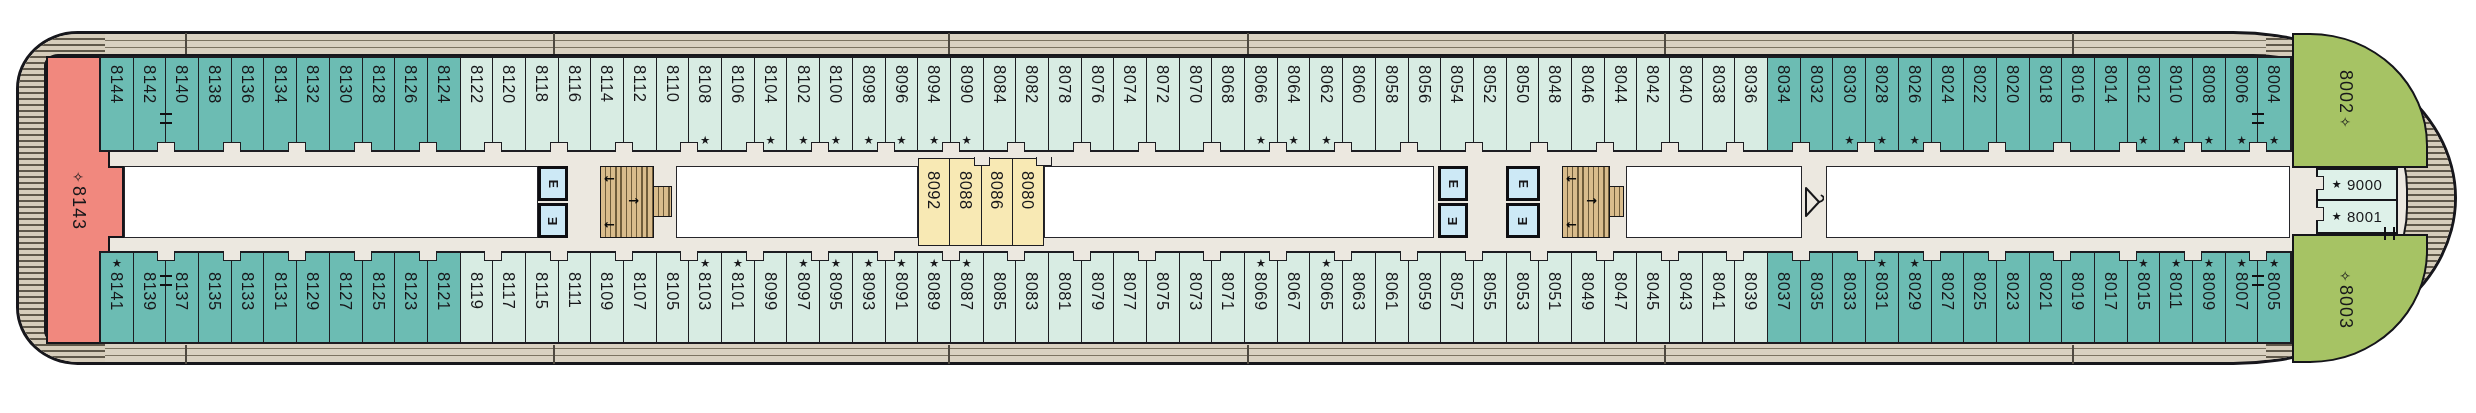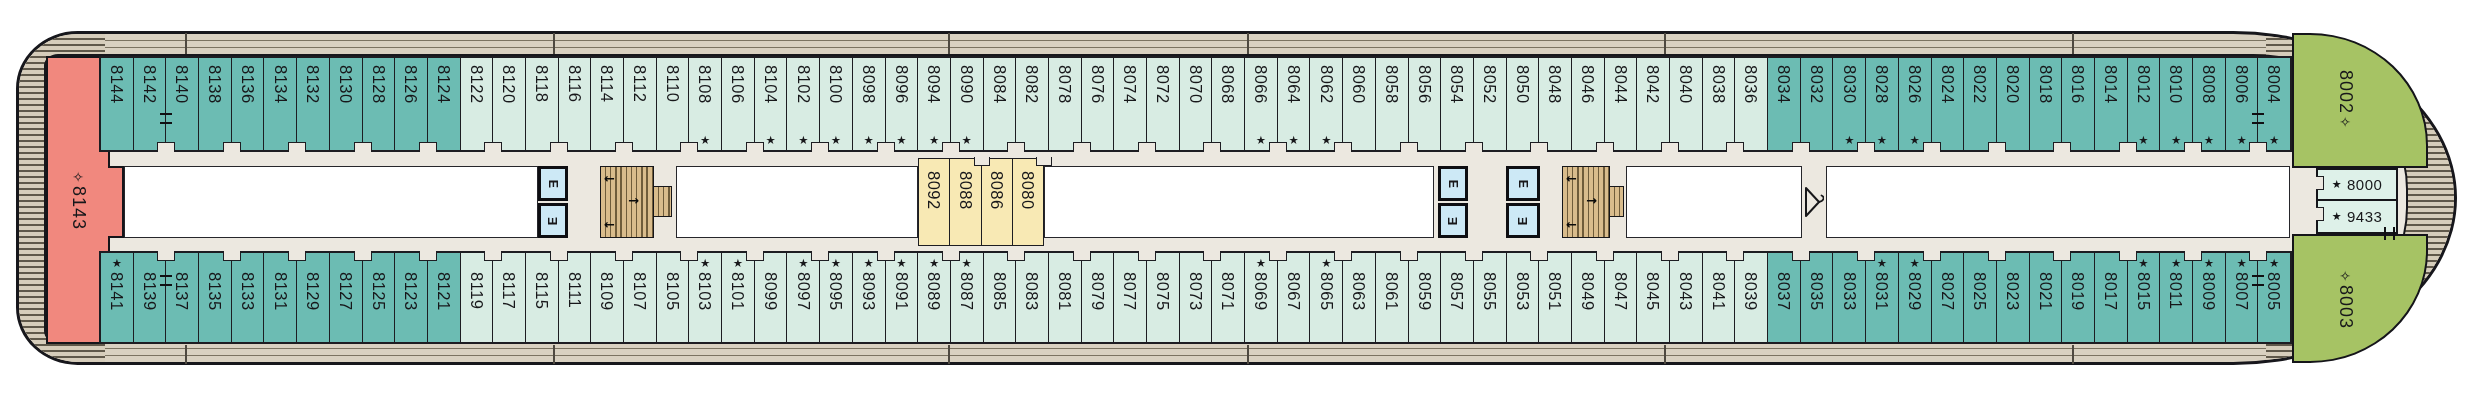--- a/index.html
+++ b/index.html
@@ -733,25 +733,25 @@
 
   <div id="laundry">
     <svg width="22" height="38" viewBox="0 0 22 38">
       <path d="M4 5 L17 19 L4 33 Z" fill="none" stroke="#17171a" stroke-width="2" stroke-linejoin="round"></path>
       <path d="M17 19 c 5 -1 6 -5 2.5 -6.5" fill="none" stroke="#17171a" stroke-width="1.8" stroke-linecap="round"></path>
     </svg>
   </div>
 
   <div class="fwd" id="fwd-8000">
     <span class="star">★</span>
-    <span>8000</span>
+    <span>9000</span>
   </div>
   <div class="fwd" id="fwd-8001">
     <span class="star">★</span>
-    <span>9433</span>
+    <span>8001</span>
   </div>
   <div id="conn-8001"></div>
 
   <div class="suite" id="suite-8002">
     <span class="vlabel">
         <span>8002</span>
         <span class="sym">✧</span>
       </span>
   </div>
   <div class="suite" id="suite-8003">

